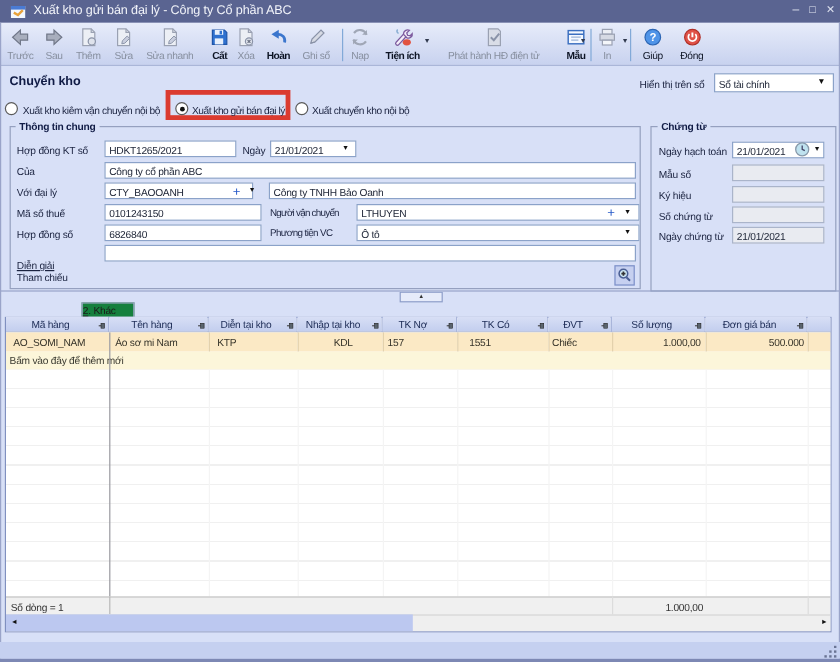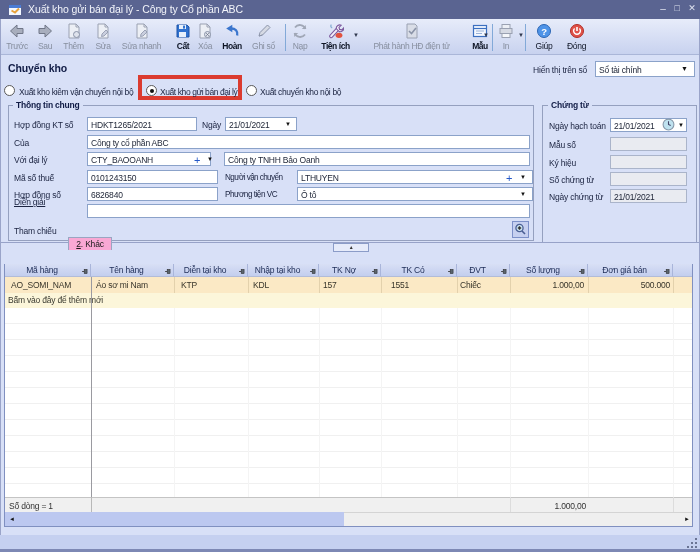--- a/index.html
+++ b/index.html
@@ -224,21 +224,21 @@
 <div class="fld" style="left:297px;top:170px;width:236px;height:14px;">LTHUYEN</div>
 <div class="plus" style="left:506px;top:173px;">+</div>
 <div class="carr" style="left:520px;top:174px;">▼</div>
 
 <div class="lbl" style="left:14px;top:190px;">Hợp đồng số</div>
 <div class="fld" style="left:87px;top:187px;width:131px;height:14px;">6826840</div>
 <div class="lbl" style="left:225px;top:190px;font-size:8.2px;letter-spacing:-0.5px;">Phương tiện VC</div>
 <div class="fld" style="left:297px;top:187px;width:236px;height:14px;">Ô tô</div>
 <div class="carr" style="left:520px;top:191px;">▼</div>
 
-<div class="lbl" style="left:14px;top:197px;text-decoration:underline;">Diễn giải</div>
+<div class="lbl" style="left:14px;top:216px;text-decoration:underline;">Diễn giải</div>
 <div class="fld" style="left:87px;top:204px;width:443px;height:14px;"></div>
 
 <div class="lbl" style="left:14px;top:226px;">Tham chiếu</div>
 <div class="abs" style="left:512px;top:221px;width:17px;height:17px;background:#c6d0f0;border:1px solid #7c90c8;">
 <svg width="15" height="15" viewBox="0 0 15 15">
       <circle cx="6.5" cy="6" r="3.6" fill="#cfe8f4" stroke="#4a5f94" stroke-width="1.3"></circle>
       <path d="M9 9 L12 12" stroke="#4a5f94" stroke-width="1.6"></path>
       <path d="M6.5 4.3v3.4M4.8 6h3.4" stroke="#333" stroke-width="1.4"></path>
     </svg>
 </div>
@@ -263,21 +263,21 @@
 <div class="lbl" style="left:549px;top:175px;">Số chứng từ</div>
 <div class="fld dis" style="left:610px;top:172px;width:77px;height:14px;"></div>
 
 <div class="lbl" style="left:549px;top:192px;">Ngày chứng từ</div>
 <div class="fld" style="left:610px;top:189px;width:77px;height:14px;background:#e9ebf1;border-color:#aab4ca;">21/01/2021</div>
 
 <div class="abs" style="left:0;top:242px;width:700px;height:1px;background:#97a2c8;"></div>
 <div class="abs" style="left:333px;top:243px;width:36px;height:9px;background:#e6ebfa;border:1px solid #8b9cc8;text-align:center;line-height:7px;font-size:5px;color:#333;">▲</div>
 
 <div class="abs" style="left:7px;top:250px;width:61px;height:15px;background:linear-gradient(#fcd995,#f6bc62);border:1px solid #8898b8;border-bottom:none;font-size:8.5px;font-weight:bold;color:#1a1a1a;text-align:center;line-height:15px;margin-top:16px;"><u>1</u>. Hàng tiền</div>
-<div class="abs" style="left:68px;top:237px;width:44px;height:13px;background:#f9a8d4;border:1px solid #9aa5c2;border-bottom:none;font-size:8.5px;color:#1a1a1a;text-align:center;line-height:13px;"><u>2</u>. Khác</div>
+<div class="abs" style="left:68px;top:252px;width:44px;height:13px;background:#15803d;border:1px solid #9aa5c2;border-bottom:none;font-size:8.5px;color:#1a1a1a;text-align:left;line-height:13px;"><u>2</u>. Khác</div>
 
 <div id="grid" class="abs" style="left:4px;top:264px;width:689px;height:263px;background:#fff;border:1px solid #8090c0;"></div>
 
 <div class="hdrcell" style="left:5px;width:86px;">Mã hàng</div>
 <div class="hdrcell" style="left:91px;width:83px;">Tên hàng</div>
 <div class="hdrcell" style="left:174px;width:74px;">Diễn tại kho</div>
 <div class="hdrcell" style="left:248px;width:71px;">Nhập tại kho</div>
 <div class="hdrcell" style="left:319px;width:62px;">TK Nợ</div>
 <div class="hdrcell" style="left:381px;width:76px;">TK Có</div>
 <div class="hdrcell" style="left:457px;width:53px;">ĐVT</div>
@@ -318,21 +318,21 @@
     <rect x="2.5" y="0.5" width="3.5" height="5" fill="#5a646e" stroke="#222" stroke-width=".6"></rect>
   </svg>
 <svg class="pin" style="left:664px;" viewBox="0 0 7 6">
     <path d="M0 3h2.5" stroke="#333" stroke-width="1"></path>
     <rect x="2.5" y="0.5" width="3.5" height="5" fill="#5a646e" stroke="#222" stroke-width=".6"></rect>
   </svg>
 
 <div class="r1cell" style="left:5px;width:86px;padding-left:6px;">AO_SOMI_NAM</div>
 <div class="r1cell" style="left:91px;width:83px;padding-left:5px;">Áo sơ mi Nam</div>
 <div class="r1cell" style="left:174px;width:74px;padding-left:7px;">KTP</div>
-<div class="r1cell" style="left:248px;width:71px;padding-left:5px;">KDL</div>
+<div class="r1cell" style="left:248px;width:71px;padding-left:5px;text-align:center;">KDL</div>
 <div class="r1cell" style="left:319px;width:62px;padding-left:4px;">157</div>
 <div class="r1cell" style="left:381px;width:76px;padding-left:10px;">1551</div>
 <div class="r1cell" style="left:457px;width:53px;padding-left:3px;">Chiếc</div>
 <div class="r1cell num" style="left:510px;width:78px;padding-right:4px;">1.000,00</div>
 <div class="r1cell num" style="left:588px;width:85px;padding-right:3px;">500.000</div>
 <div class="r1cell" style="left:673px;width:19px;"></div>
 
 <div class="r1cell" style="left:5px;top:293px;height:15px;width:687px;background:#fcf6da;line-height:15px;padding-left:3px;color:#3a3a30;">Bấm vào đây để thêm mới</div>
 
 <div class="abs" style="left:5px;top:308px;width:687px;height:189px;background:repeating-linear-gradient(#ffffff 0 15px,#f0f0f0 15px 16px);"></div>

